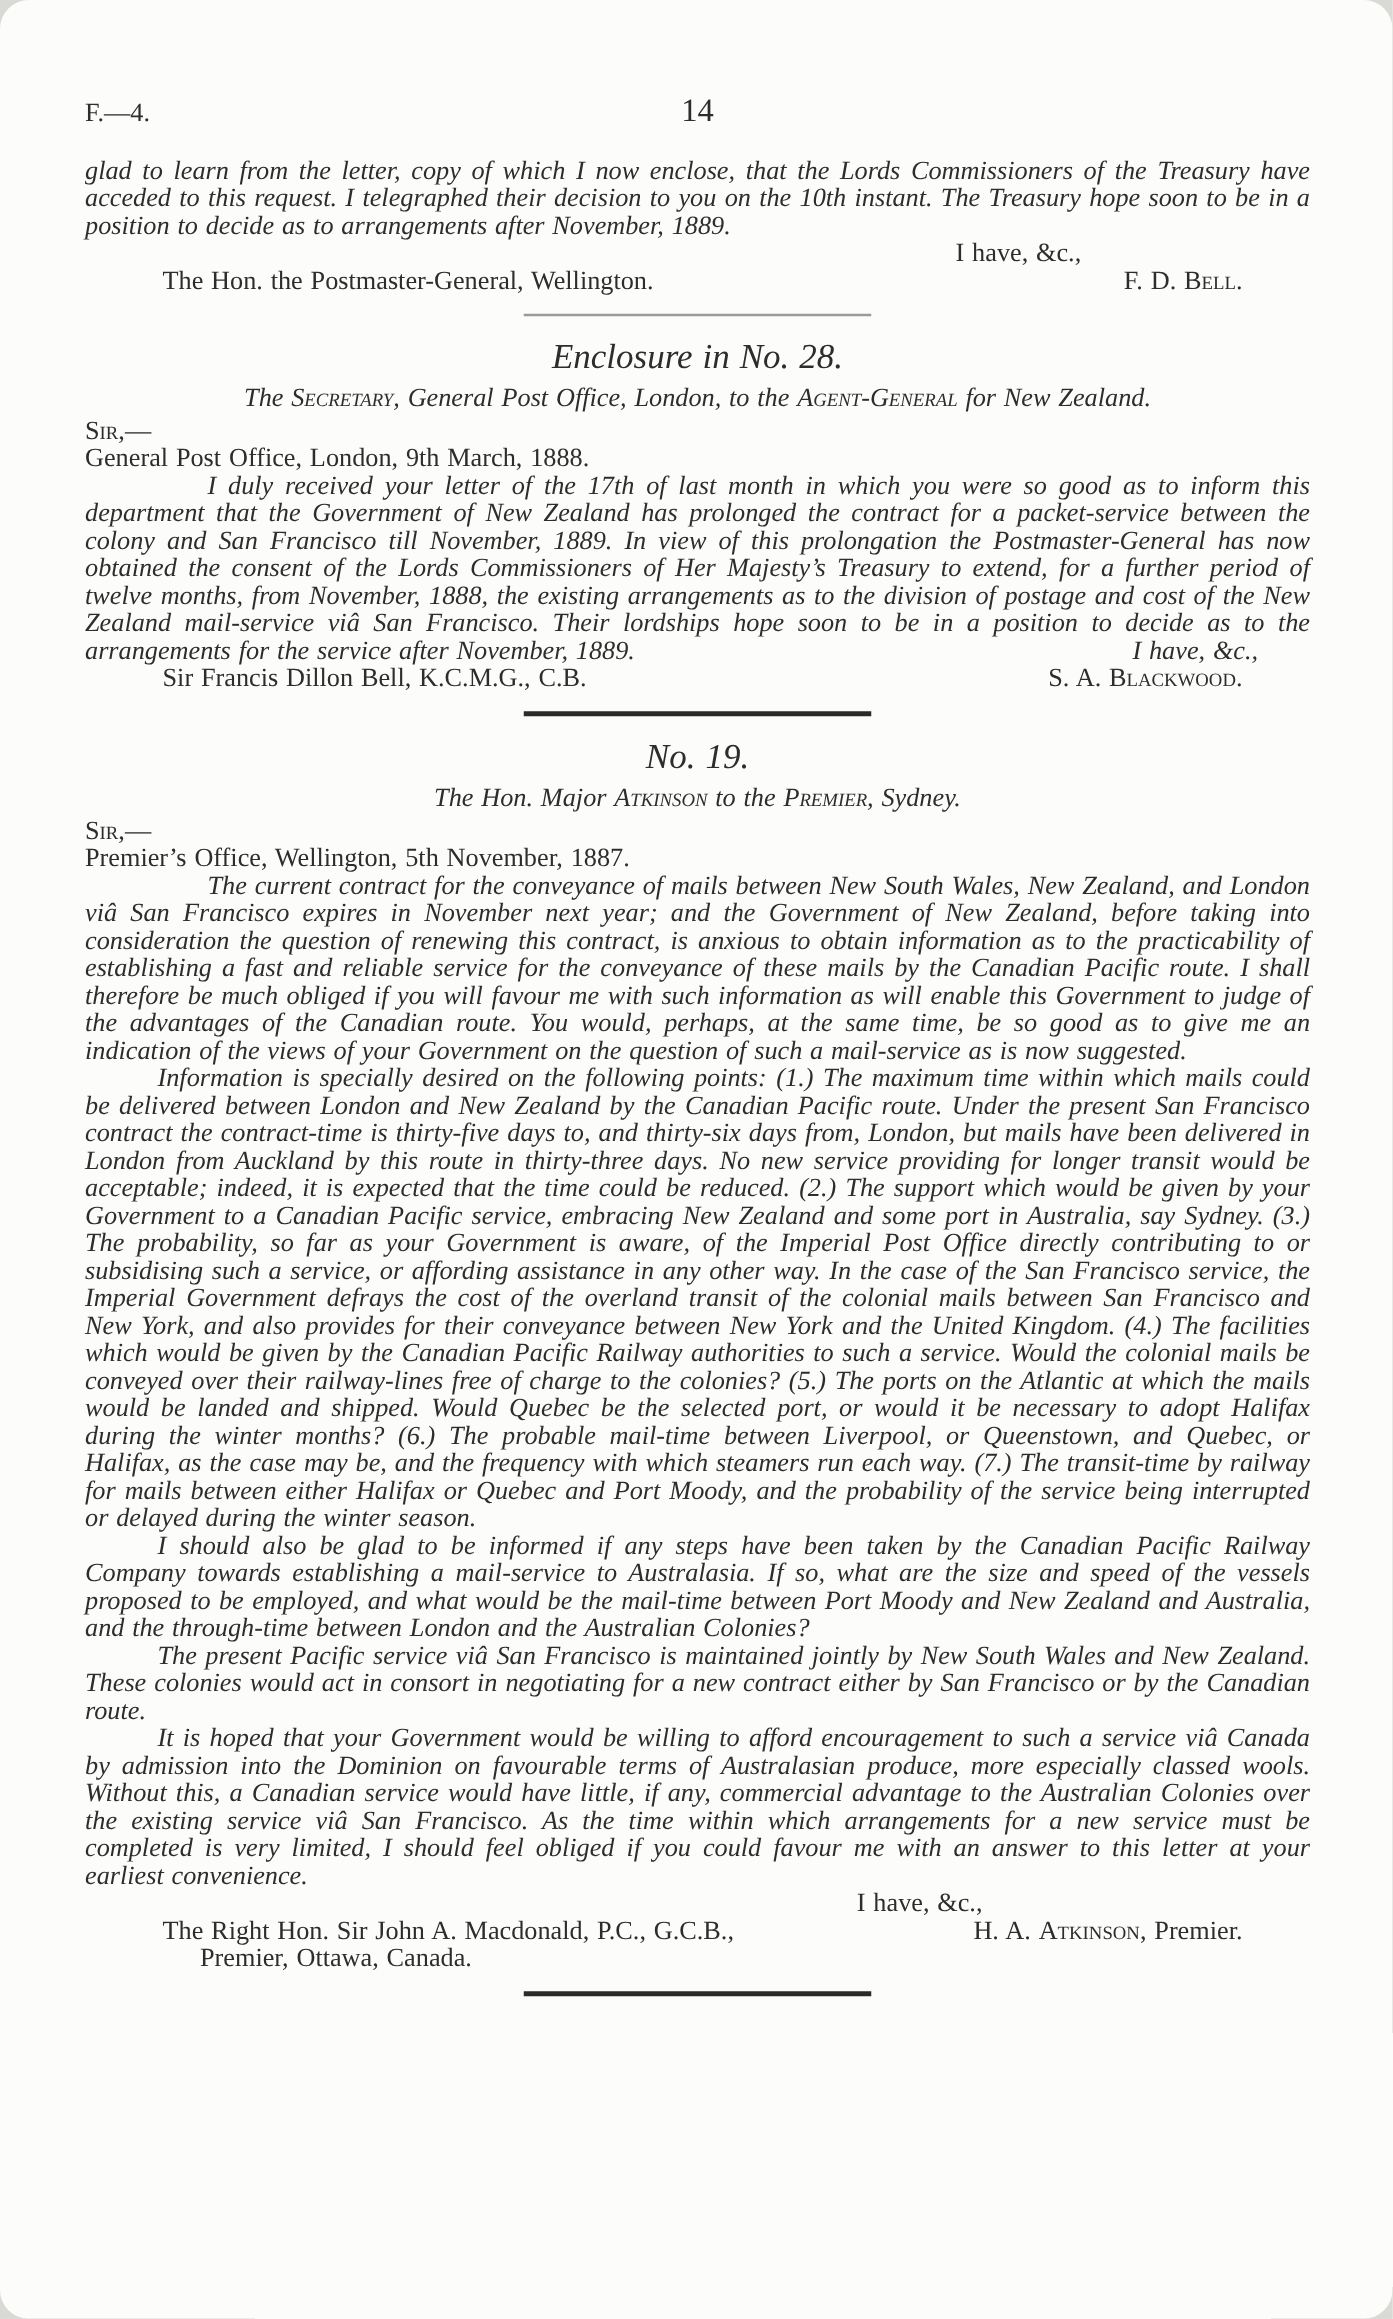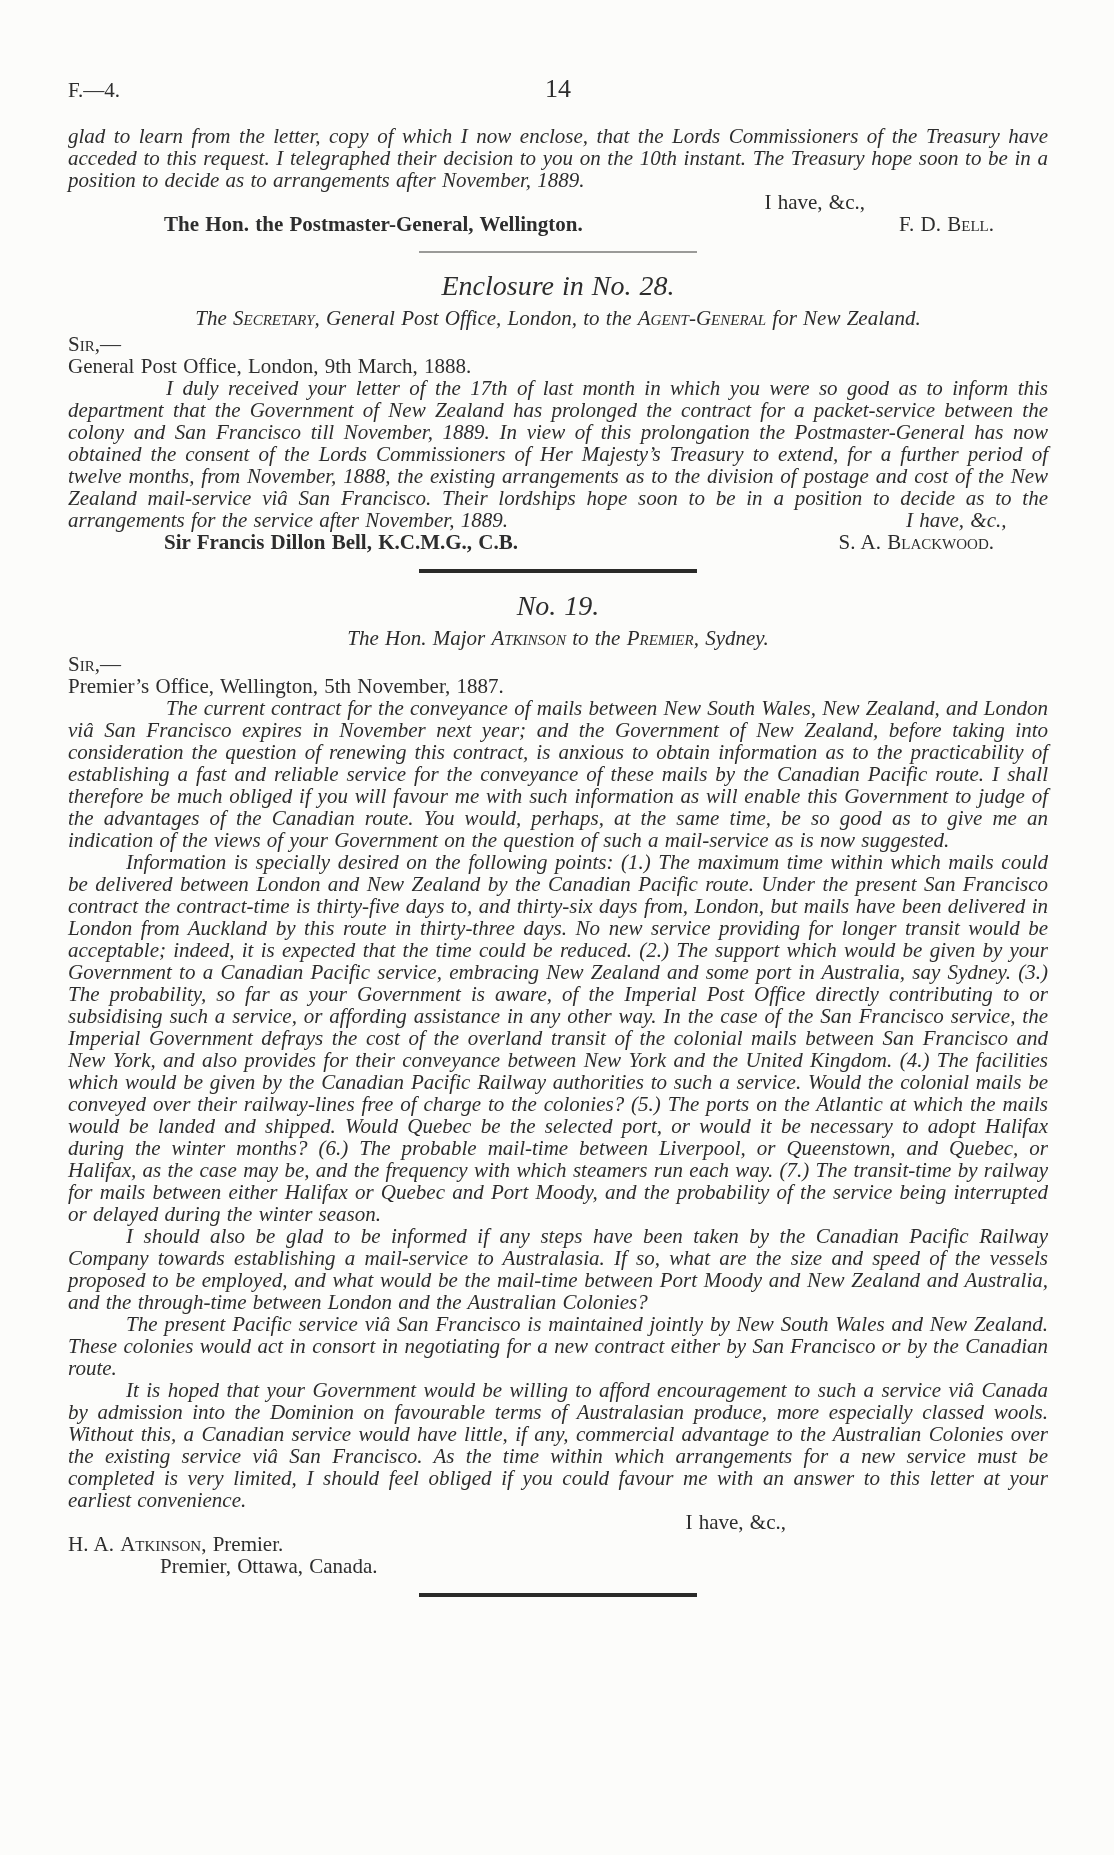--- a/index.html
+++ b/index.html
@@ -1,33 +1,33 @@
 <!DOCTYPE html>
 <html><head>
 <meta charset="utf-8">
 <style>
   html,body{margin:0;padding:0;background:#d9d9d6;}
   .page{
     width:1114px;height:1855px;margin:0 auto;background:#fcfcfa;
     color:#2d2d2d;font-family:"Liberation Serif","DejaVu Serif",serif;
     font-size:21px;line-height:22px;word-spacing:1px;
-    padding:78px 66px 0 68px;box-sizing:border-box;position:relative;overflow:hidden;
+    padding:78px 66px 0 68px;box-sizing:border-box;position:relative;overflow:hidden;border-radius:23px;
   }
   .header{display:flex;align-items:baseline;margin-bottom:24px;}
   .doc-ref{width:180px;font-size:21px;}
   .page-num{flex:1;text-align:center;font-size:26px;}
   .header-spacer{width:180px;}
   p{margin:0;text-align:justify;font-style:italic;}
   .indent-lg{text-indent:98px;}
   .indent-md{text-indent:58px;}
   .val-line{text-align:right;}
   .val-v1{padding-right:183px;}
   .val-v3{padding-right:262px;}
   .sig-row{display:flex;justify-content:space-between;margin-right:54px;}
-  .sig-row .addr{margin-left:96px;font-weight:bold;}
+  .sig-row .addr{margin-left:62px;}
   .addr2{margin-left:92px;}
   .rule{width:278px;margin:16px auto;}
   .rule-thin{height:2px;background:#9a9a98;}
   .rule-dark{height:4px;background:#2a2a28;}
   .heading{text-align:center;font-size:28px;line-height:26px;margin:20px 0 8px;text-indent:0;}
   .parties{text-align:center;margin-bottom:4px;text-indent:0;}
   .sal-row{display:flex;justify-content:space-between;flex-direction:column;}
   .dateline{margin-right:54px;}
   .sc{font-variant:small-caps;}
   .val-inline{display:inline-block;margin-left:300px;}
@@ -78,20 +78,21 @@
       <div class="sc">Sir,—</div>
       <div class="dateline">Premier’s Office, Wellington, 5th November, 1887.</div>
     </div>
     <p class="indent-lg">The current contract for the conveyance of mails between New South Wales, New Zealand, and London viâ San Francisco expires in November next year; and the Government of New Zealand, before taking into consideration the question of renewing this contract, is anxious to obtain information as to the practicability of establishing a fast and reliable service for the conveyance of these mails by the Canadian Pacific route.  I shall therefore be much obliged if you will favour me with such information as will enable this Government to judge of the advantages of the Canadian route.  You would, perhaps, at the same time, be so good as to give me an indication of the views of your Government on the question of such a mail-service as is now suggested.</p>
     <p class="indent-md">Information is specially desired on the following points: (1.) The maximum time within which mails could be delivered between London and New Zealand by the Canadian Pacific route.  Under the present San Francisco contract the contract-time is thirty-five days to, and thirty-six days from, London, but mails have been delivered in London from Auckland by this route in thirty-three days.  No new service providing for longer transit would be acceptable; indeed, it is expected that the time could be reduced.  (2.) The support which would be given by your Government to a Canadian Pacific service, embracing New Zealand and some port in Australia, say Sydney.  (3.) The probability, so far as your Government is aware, of the Imperial Post Office directly contributing to or subsidising such a service, or affording assistance in any other way.  In the case of the San Francisco service, the Imperial Government defrays the cost of the overland transit of the colonial mails between San Francisco and New York, and also provides for their conveyance between New York and the United Kingdom.  (4.) The facilities which would be given by the Canadian Pacific Railway authorities to such a service.  Would the colonial mails be conveyed over their railway-lines free of charge to the colonies?  (5.) The ports on the Atlantic at which the mails would be landed and shipped.  Would Quebec be the selected port, or would it be necessary to adopt Halifax during the winter months?  (6.) The probable mail-time between Liverpool, or Queenstown, and Quebec, or Halifax, as the case may be, and the frequency with which steamers run each way.  (7.) The transit-time by railway for mails between either Halifax or Quebec and Port Moody, and the probability of the service being interrupted or delayed during the winter season.</p>
     <p class="indent-md">I should also be glad to be informed if any steps have been taken by the Canadian Pacific Railway Company towards establishing a mail-service to Australasia.  If so, what are the size and speed of the vessels proposed to be employed, and what would be the mail-time between Port Moody and New Zealand and Australia, and the through-time between London and the Australian Colonies?</p>
     <p class="indent-md">The present Pacific service viâ San Francisco is maintained jointly by New South Wales and New Zealand.  These colonies would act in consort in negotiating for a new contract either by San Francisco or by the Canadian route.</p>
     <p class="indent-md">It is hoped that your Government would be willing to afford encouragement to such a service viâ Canada by admission into the Dominion on favourable terms of Australasian produce, more especially classed wools.  Without this, a Canadian service would have little, if any, commercial advantage to the Australian Colonies over the existing service viâ San Francisco.  As the time within which arrangements for a new service must be completed is very limited, I should feel obliged if you could favour me with an answer to this letter at your earliest convenience.</p>
     <div class="val-line val-v3">I have, &amp;c.,</div>
     <div class="sig-row">
+      <div class="addr">The Right Hon. Sir John A. Macdonald, P.C., G.C.B.,</div>
       <div class="sig"><span>H. A. </span><span class="sc">Atkinson</span><span>, Premier.</span></div>
     </div>
     <div class="addr2">Premier, Ottawa, Canada.</div>
   </div>
 
   <div class="rule rule-dark"></div>
 
 </div>
 
 </body></html>

